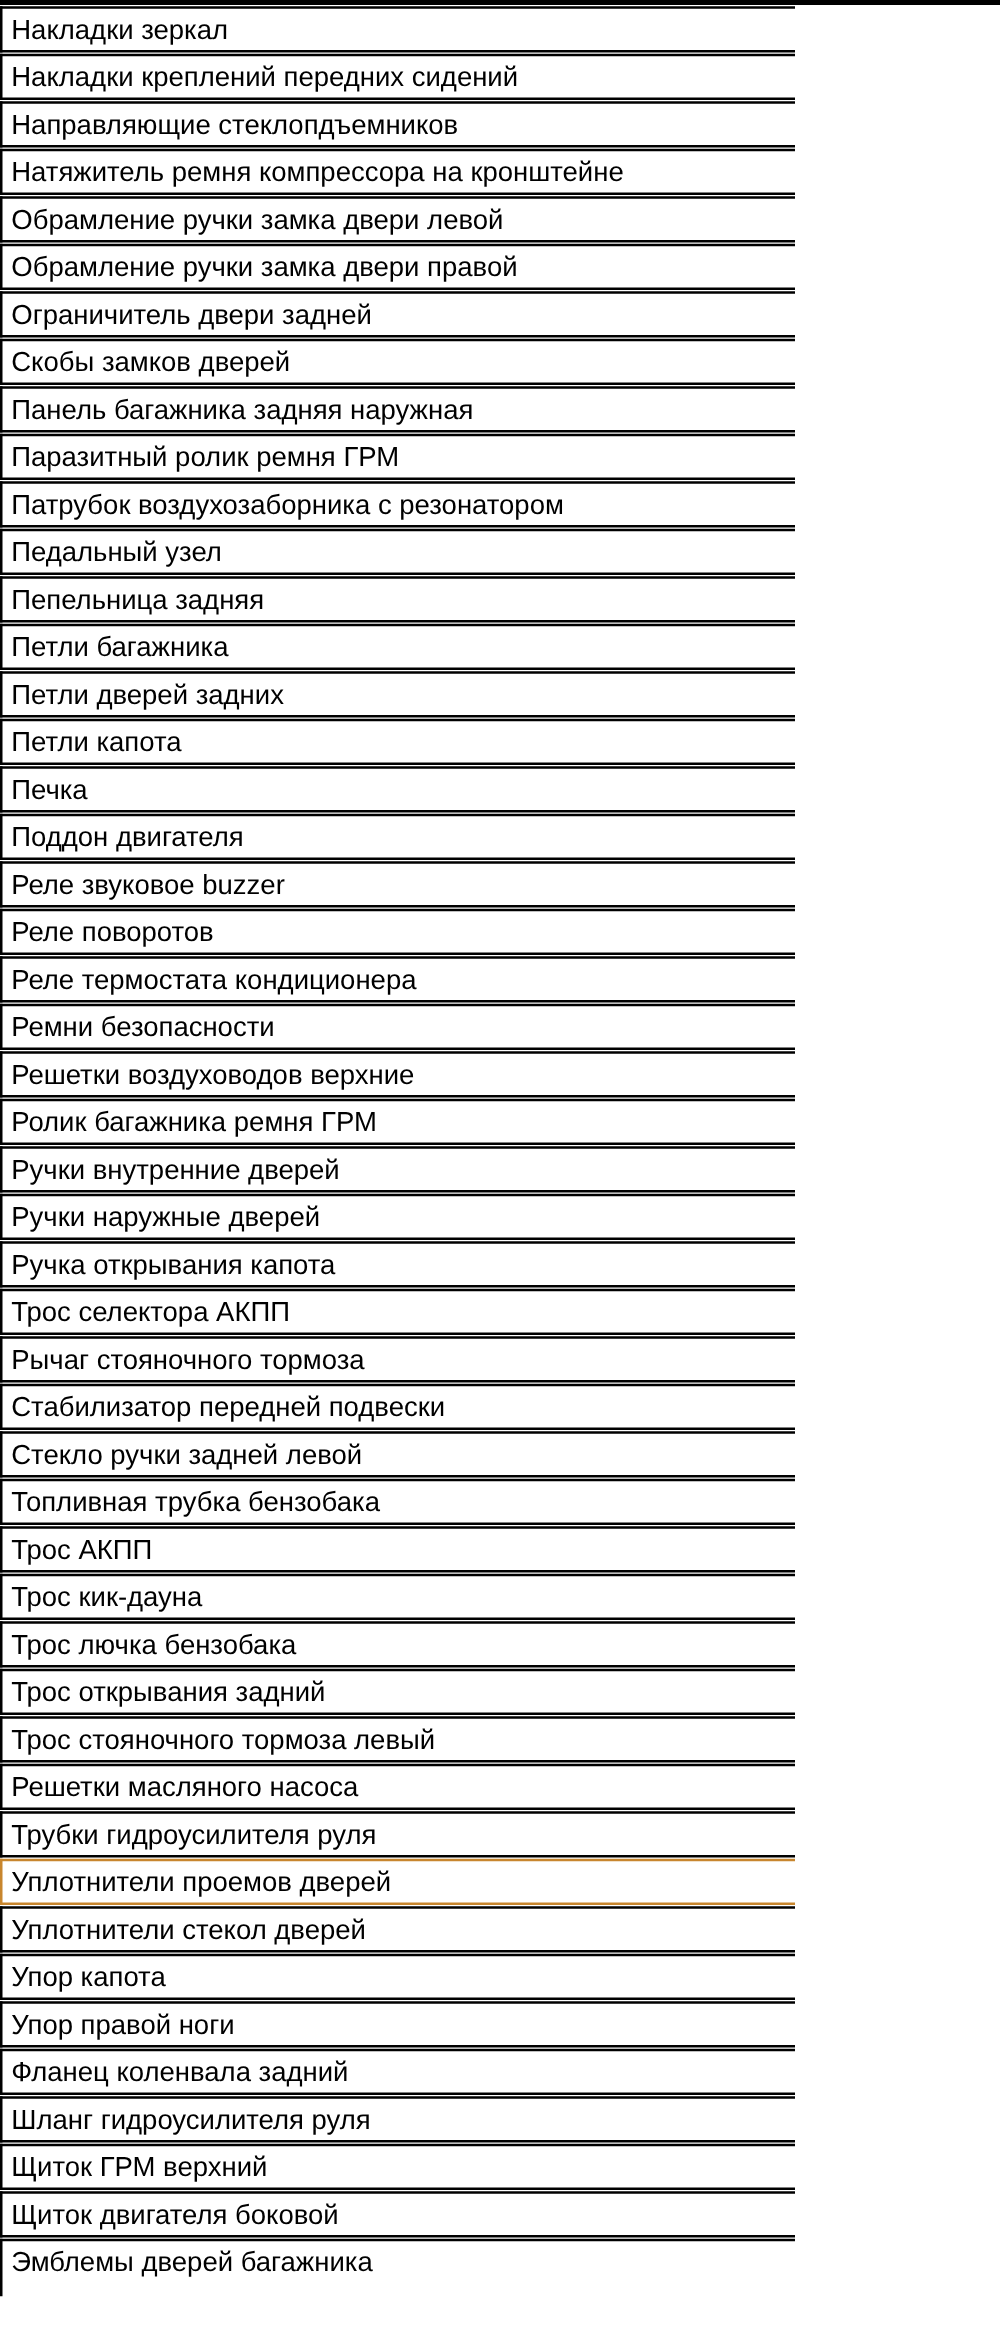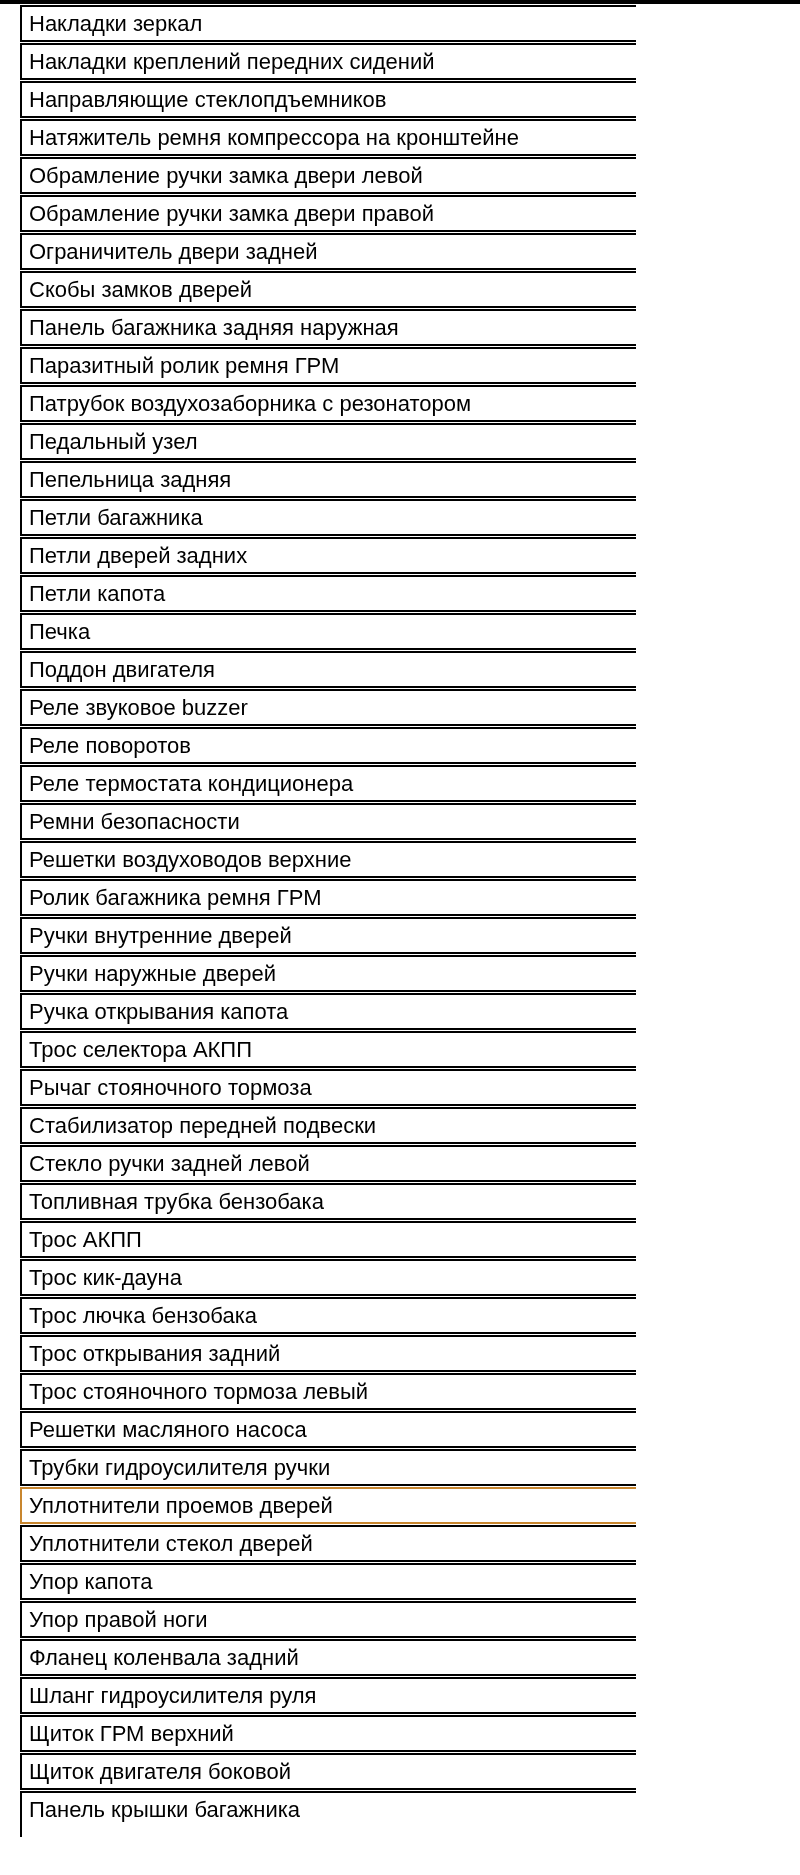--- a/index.html
+++ b/index.html
@@ -20,21 +20,20 @@
     overflow: hidden;
     font-family: "Liberation Sans", sans-serif;
   }
   .top-edge {
     height: 4px;
     background: var(--border-color);
     margin-bottom: 1px;
   }
   .parts-list {
     width: 636px;
-    padding-left: 20px;
   }
   .row {
     height: 37px;               
     border: 2px solid var(--border-color);
     border-right: none;          
     margin-bottom: 1px;
     background: var(--bg);
     color: var(--text-color);
     font-size: 22px;
     line-height: 34px;
@@ -88,23 +87,23 @@
     <div class="row">Рычаг стояночного тормоза</div>
     <div class="row">Стабилизатор передней подвески</div>
     <div class="row">Стекло ручки задней левой</div>
     <div class="row">Топливная трубка бензобака</div>
     <div class="row">Трос АКПП</div>
     <div class="row">Трос кик-дауна</div>
     <div class="row">Трос лючка бензобака</div>
     <div class="row">Трос открывания задний</div>
     <div class="row">Трос стояночного тормоза левый</div>
     <div class="row">Решетки масляного насоса</div>
-    <div class="row">Трубки гидроусилителя ручки</div>
+    <div class="row">Трубки гидроусилителя руля</div>
     <div class="row highlight">Уплотнители проемов дверей</div>
     <div class="row">Уплотнители стекол дверей</div>
     <div class="row">Упор капота</div>
     <div class="row">Упор правой ноги</div>
     <div class="row">Фланец коленвала задний</div>
     <div class="row">Шланг гидроусилителя руля</div>
     <div class="row">Щиток ГРМ верхний</div>
     <div class="row">Щиток двигателя боковой</div>
-    <div class="row">Панель крышки багажника</div>
+    <div class="row">Эмблемы дверей багажника</div>
   </div>
 
 </body></html>

